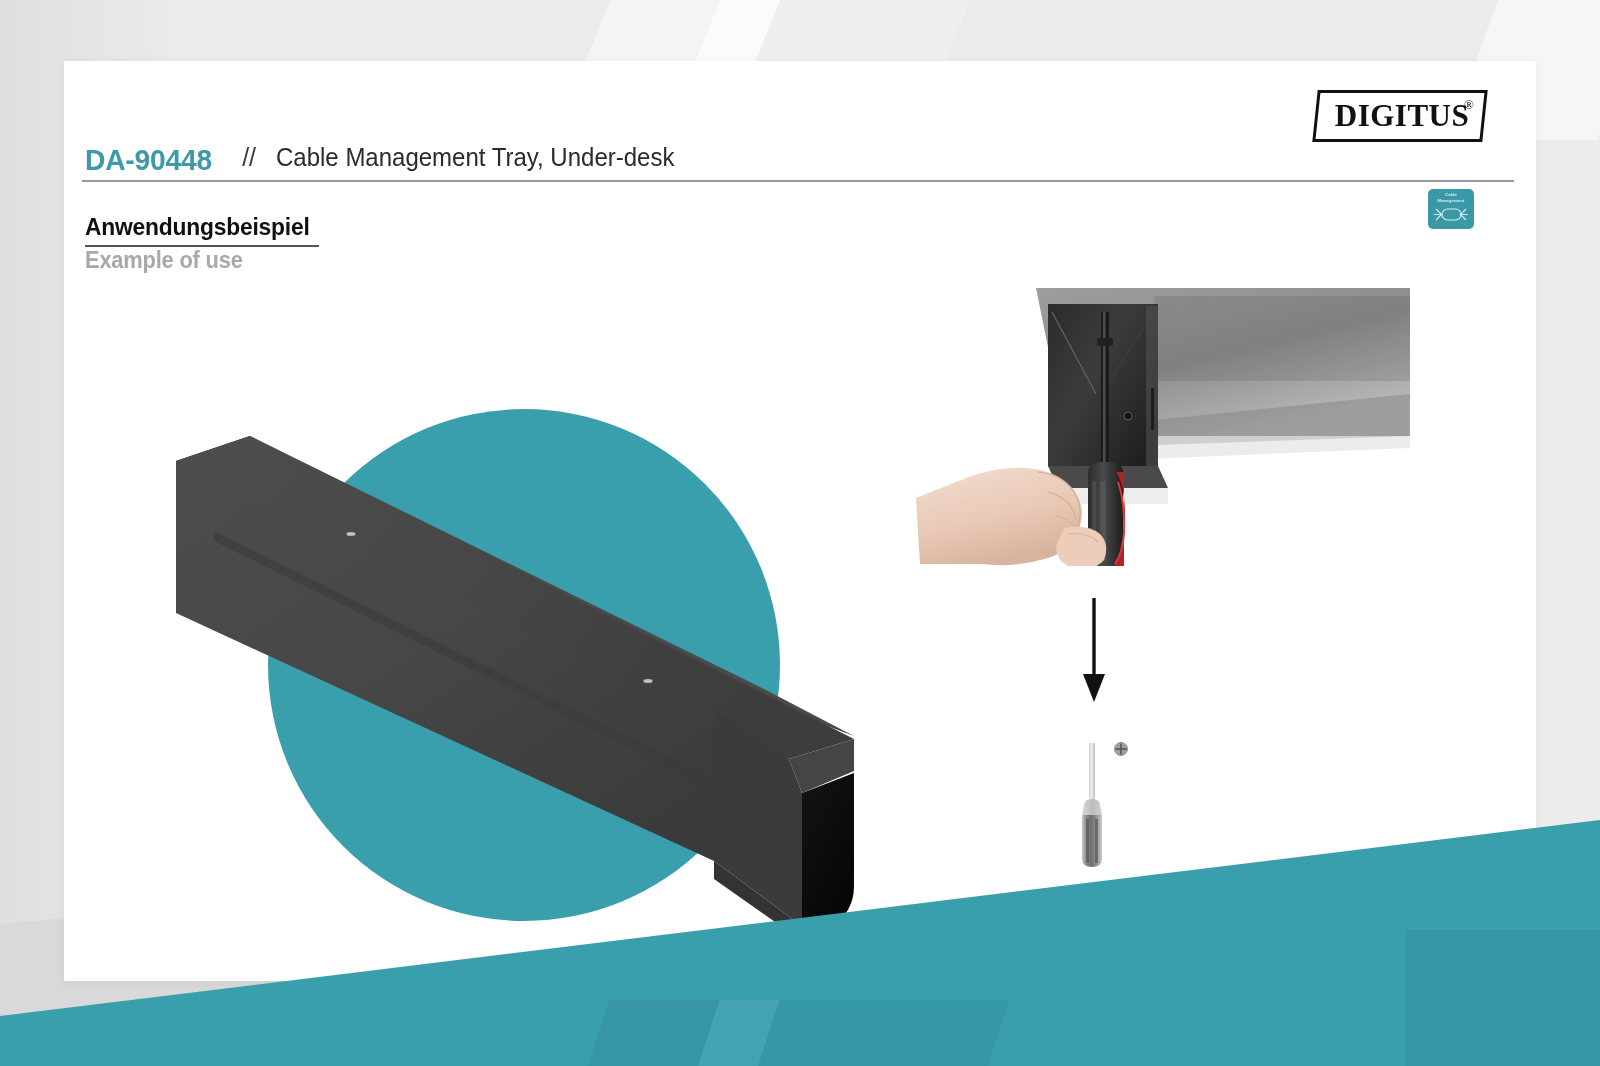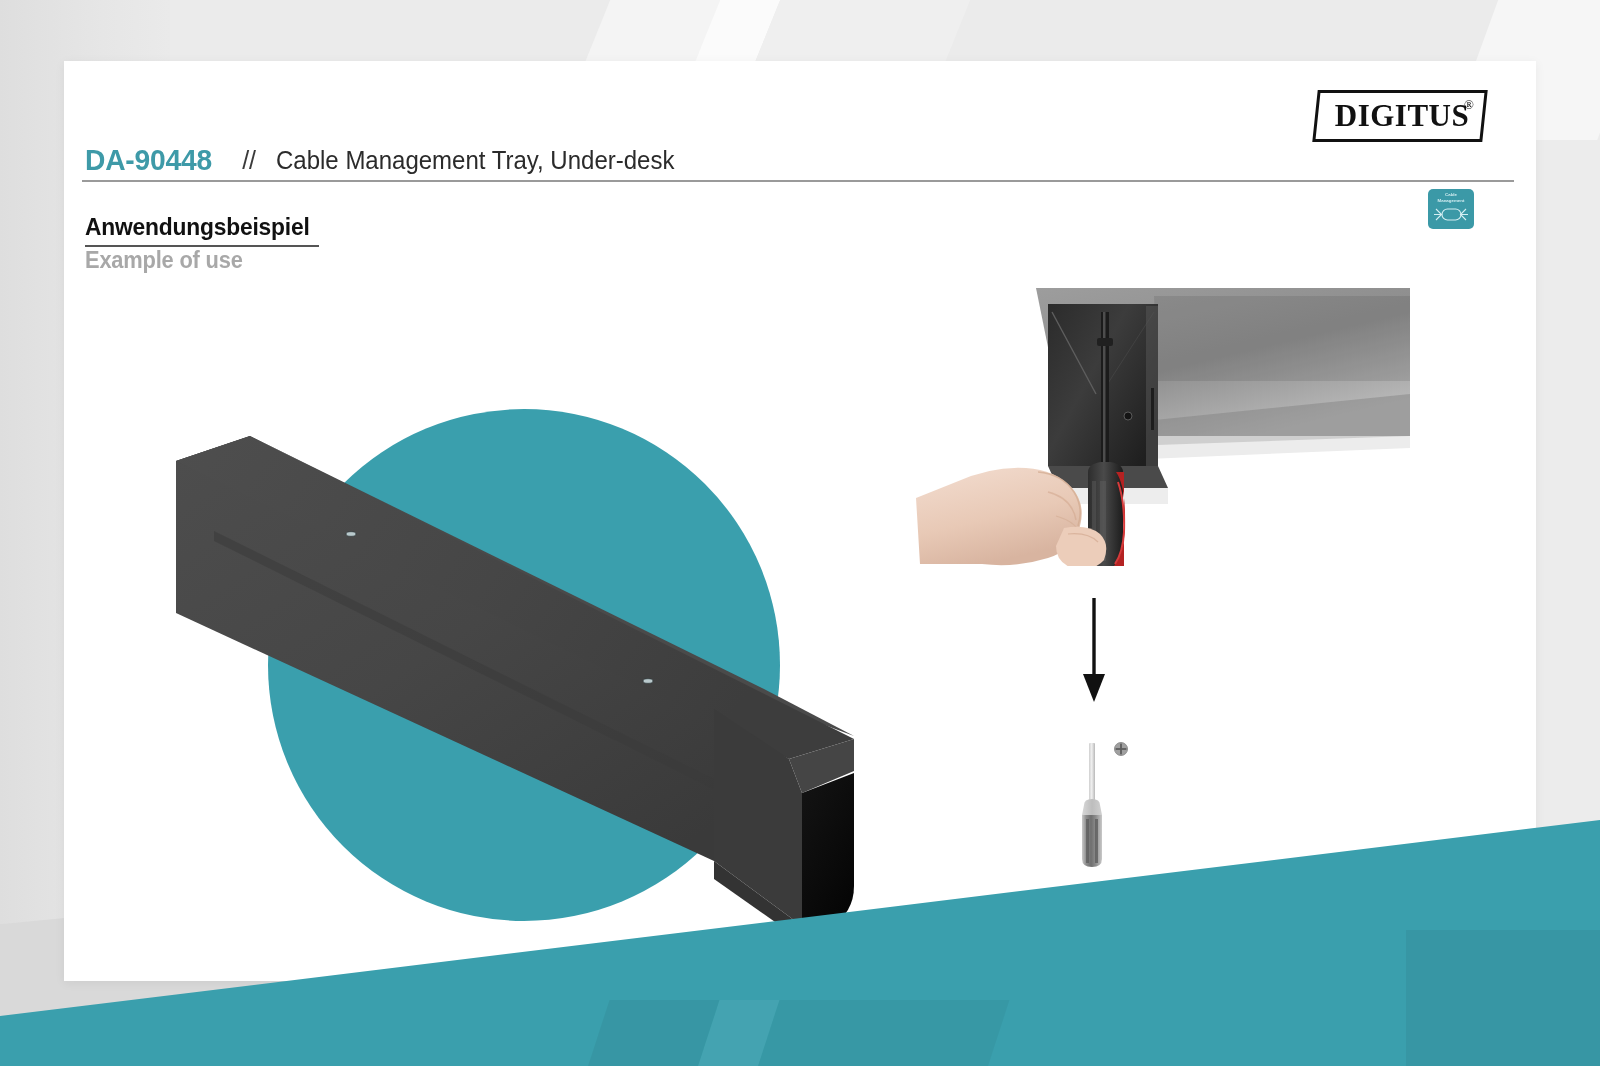--- a/index.html
+++ b/index.html
@@ -148,21 +148,21 @@
     position: absolute;
     right: 11px; top: 7px;
     font-family: "Liberation Serif", serif;
     font-size: 13px;
     color: #111;
   }
 
   .title-row {
     position: absolute;
     left: 21px; top: 82px;
-    display: flex; align-items: center;
+    display: flex; align-items: flex-start;
   }
   .sku {
     font-size: 30px;
     font-weight: 700;
     color: var(--teal-text);
     letter-spacing: -0.2px;
     transform: scaleX(0.94);
     transform-origin: left center;
   }
   .slashes {

